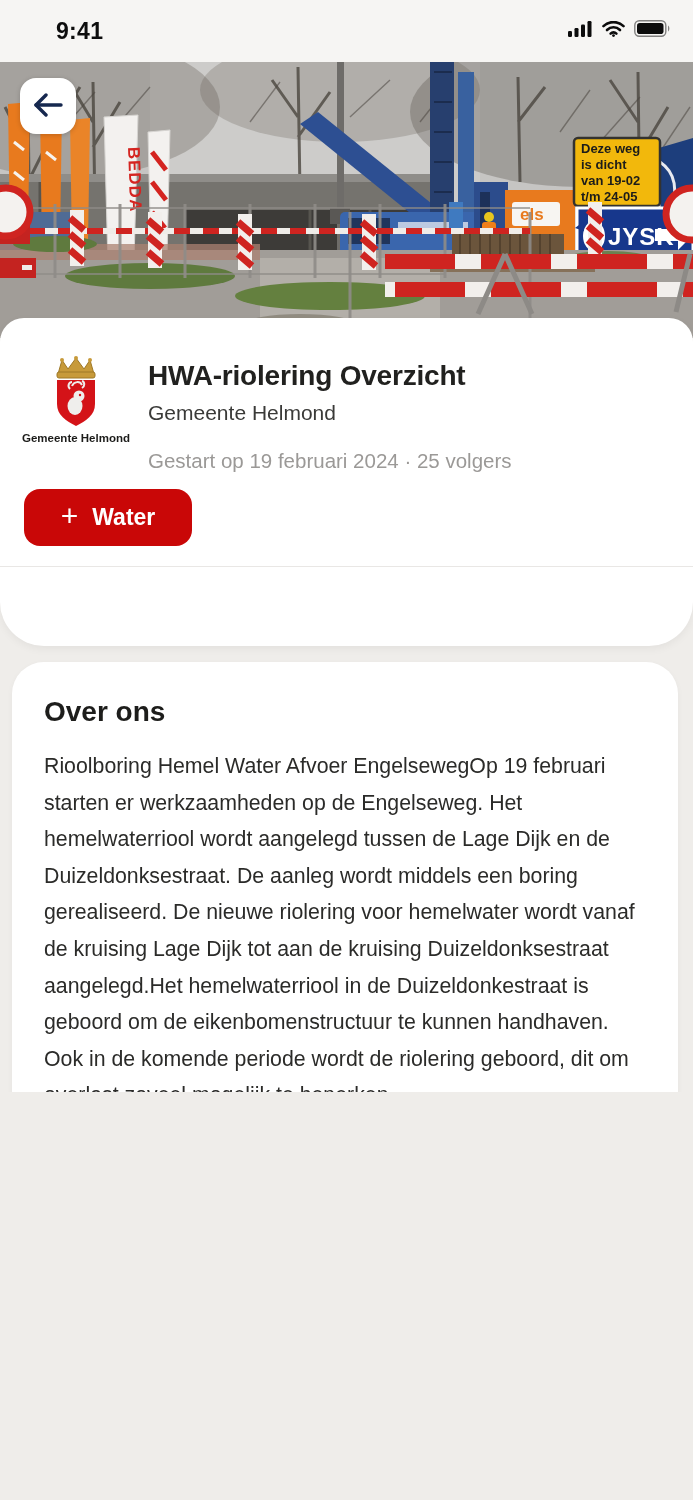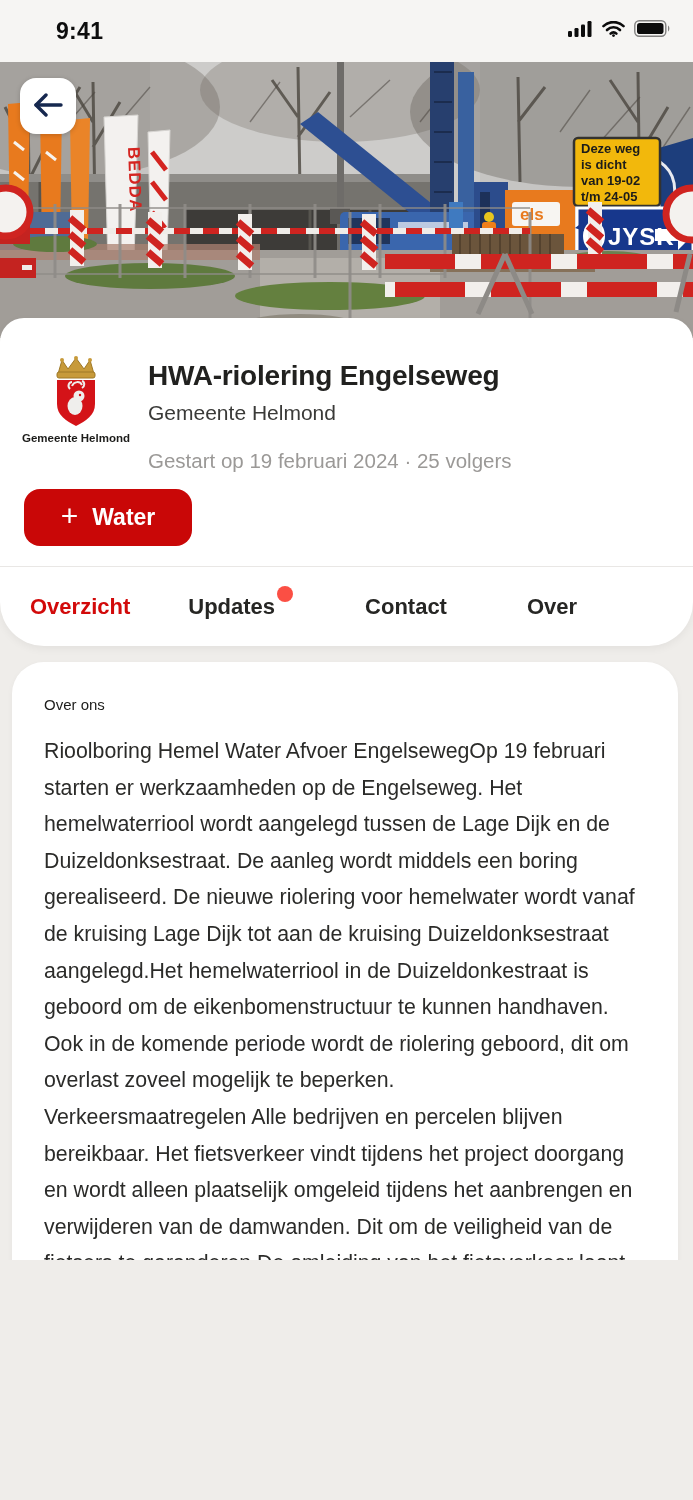--- a/index.html
+++ b/index.html
@@ -1,18 +1,18 @@
 <!DOCTYPE html>
 <html><head>
 <meta charset="utf-8">
 <style>
   * { margin:0; padding:0; box-sizing:border-box; }
   html,body { width:693px; height:1500px; overflow:hidden; }
   body { font-family:"Liberation Sans", sans-serif; background:#efedea; position:relative; }
-  .phone { position:absolute; inset:0; width:693px; height:1260px; overflow:hidden; background:#efedea; }
+  .phone { position:absolute; inset:0; width:693px; height:1092px; overflow:hidden; background:#efedea; }
 
   
   .status-bar { position:absolute; top:0; left:0; width:693px; height:62px; background:#f6f5f3; z-index:5; }
   .status-time { position:absolute; left:56px; top:18px; font-size:23px; font-weight:700; color:#0d0d0d; letter-spacing:.3px; }
   .status-icons { position:absolute; right:22px; top:20px; display:flex; align-items:center; gap:9px; }
 
   
   .photo-wrap { position:absolute; top:62px; left:0; width:693px; height:276px; overflow:hidden; z-index:1; }
   .back-button { position:absolute; top:78px; left:20px; width:56px; height:56px; background:#ffffff; border:none;
                  border-radius:16px; z-index:6; display:flex; align-items:center; justify-content:center;
@@ -39,21 +39,21 @@
          padding:6px 2px; }
   .tab + .tab { margin-left:54px; }
   .tab:nth-child(3) { margin-left:86px; }
   .tab:nth-child(4) { margin-left:76px; }
   .tab.active { color:#d20a0a; }
   .badge-dot { position:absolute; top:-2px; right:-16px; width:16px; height:16px; border-radius:50%; background:#fb4f44; }
 
   
   .about-card { position:absolute; top:662px; left:12px; width:666px; height:838px; background:#ffffff;
                 border-radius:32px 32px 0 0; z-index:2; padding:34px 32px 0 32px; box-shadow:0 2px 6px rgba(0,0,0,.04); }
-  .about-heading { font-size:15px; font-weight:400; color:#1d1d1b; }
+  .about-heading { font-size:28px; font-weight:700; color:#1d1d1b; }
   .about-body { margin-top:20px; font-size:21.3px; line-height:36.6px; color:#2b2b29; white-space:pre-line; }
 
   
   .home-indicator { position:absolute; left:232px; top:1466px; width:228px; height:11px; border-radius:6px;
                     background:#0a0a0a; z-index:10; cursor:grab; }
 </style>
 </head>
 <body>
 
 <div class="phone">
@@ -276,42 +276,33 @@
           <rect x="23" y="16" width="38" height="6" rx="2" fill="#c79a3a" stroke="#9e7826" stroke-width="1"></rect>
           <path d="M23 24 H61 V48 C61 59 52 65 42 70 C32 65 23 59 23 48 Z" fill="#d41318"></path>
           <path d="M38 30 c2 -5 8 -5 10 -1 M36 33 c-3 -3 -1 -7 2 -7 M48 32 c3 -2 3 -6 0 -7" stroke="#efeeec" stroke-width="2" fill="none"></path>
           <circle cx="45" cy="40" r="5.5" fill="#efeeec"></circle>
           <ellipse cx="41" cy="50" rx="7.5" ry="9" fill="#efeeec"></ellipse>
           <circle cx="46" cy="39" r="1.2" fill="#d41318"></circle>
         </svg>
         <div class="logo-caption">Gemeente Helmond</div>
       </div>
       <div class="profile-text">
-        <div class="page-title">HWA-riolering Engelseweg</div>
+        <div class="page-title">HWA-riolering Overzicht</div>
         <div class="org-name">Gemeente Helmond</div>
         <div class="meta-line">Gestart op 19 februari 2024  ·  25 volgers</div>
       </div>
     </div>
 
     <button class="follow-button">
       <span class="follow-plus">+</span>
       <span class="follow-label">Water</span>
     </button>
 
     <div class="tab-divider"></div>
 
-    <nav class="tabs-row">
-      <button class="tab active">Overzicht</button>
-      <button class="tab">
-        <span>Updates</span>
-        <span class="badge-dot"></span>
-      </button>
-      <button class="tab">Contact</button>
-      <button class="tab">Over</button>
-    </nav>
   </div>
 
   <section class="about-card">
     <h2 class="about-heading">Over ons</h2>
     <p class="about-body">Rioolboring Hemel Water Afvoer EngelsewegOp 19 februari starten er werkzaamheden op de Engelseweg. Het hemelwaterriool wordt aangelegd tussen de Lage Dijk en de Duizeldonksestraat. De aanleg wordt middels een boring gerealiseerd. De nieuwe riolering voor hemelwater wordt vanaf de kruising Lage Dijk tot aan de kruising Duizeldonksestraat aangelegd.Het hemelwaterriool in de Duizeldonkestraat is geboord om de eikenbomenstructuur te kunnen handhaven. Ook in de komende periode wordt de riolering geboord, dit om overlast zoveel mogelijk te beperken.
 Verkeersmaatregelen Alle bedrijven en percelen blijven bereikbaar. Het fietsverkeer vindt tijdens het project doorgang en wordt alleen plaatselijk omgeleid tijdens het aanbrengen en verwijderen van de damwanden. Dit om de veiligheid van de fietsers te garanderen.De omleiding van het fietsverkeer loopt tijdelijk via de Rooseindsestraat bij het plaatsen en verwijderen van de damwanden. Gedurende de gehele werkzaamheden wordt er wel een knip gelegd in Engelseweg. Dit houdt in dat de bedrijven via de Lage Dijk of via de</p>
   </section>
 
   <div class="home-indicator"></div>
 

